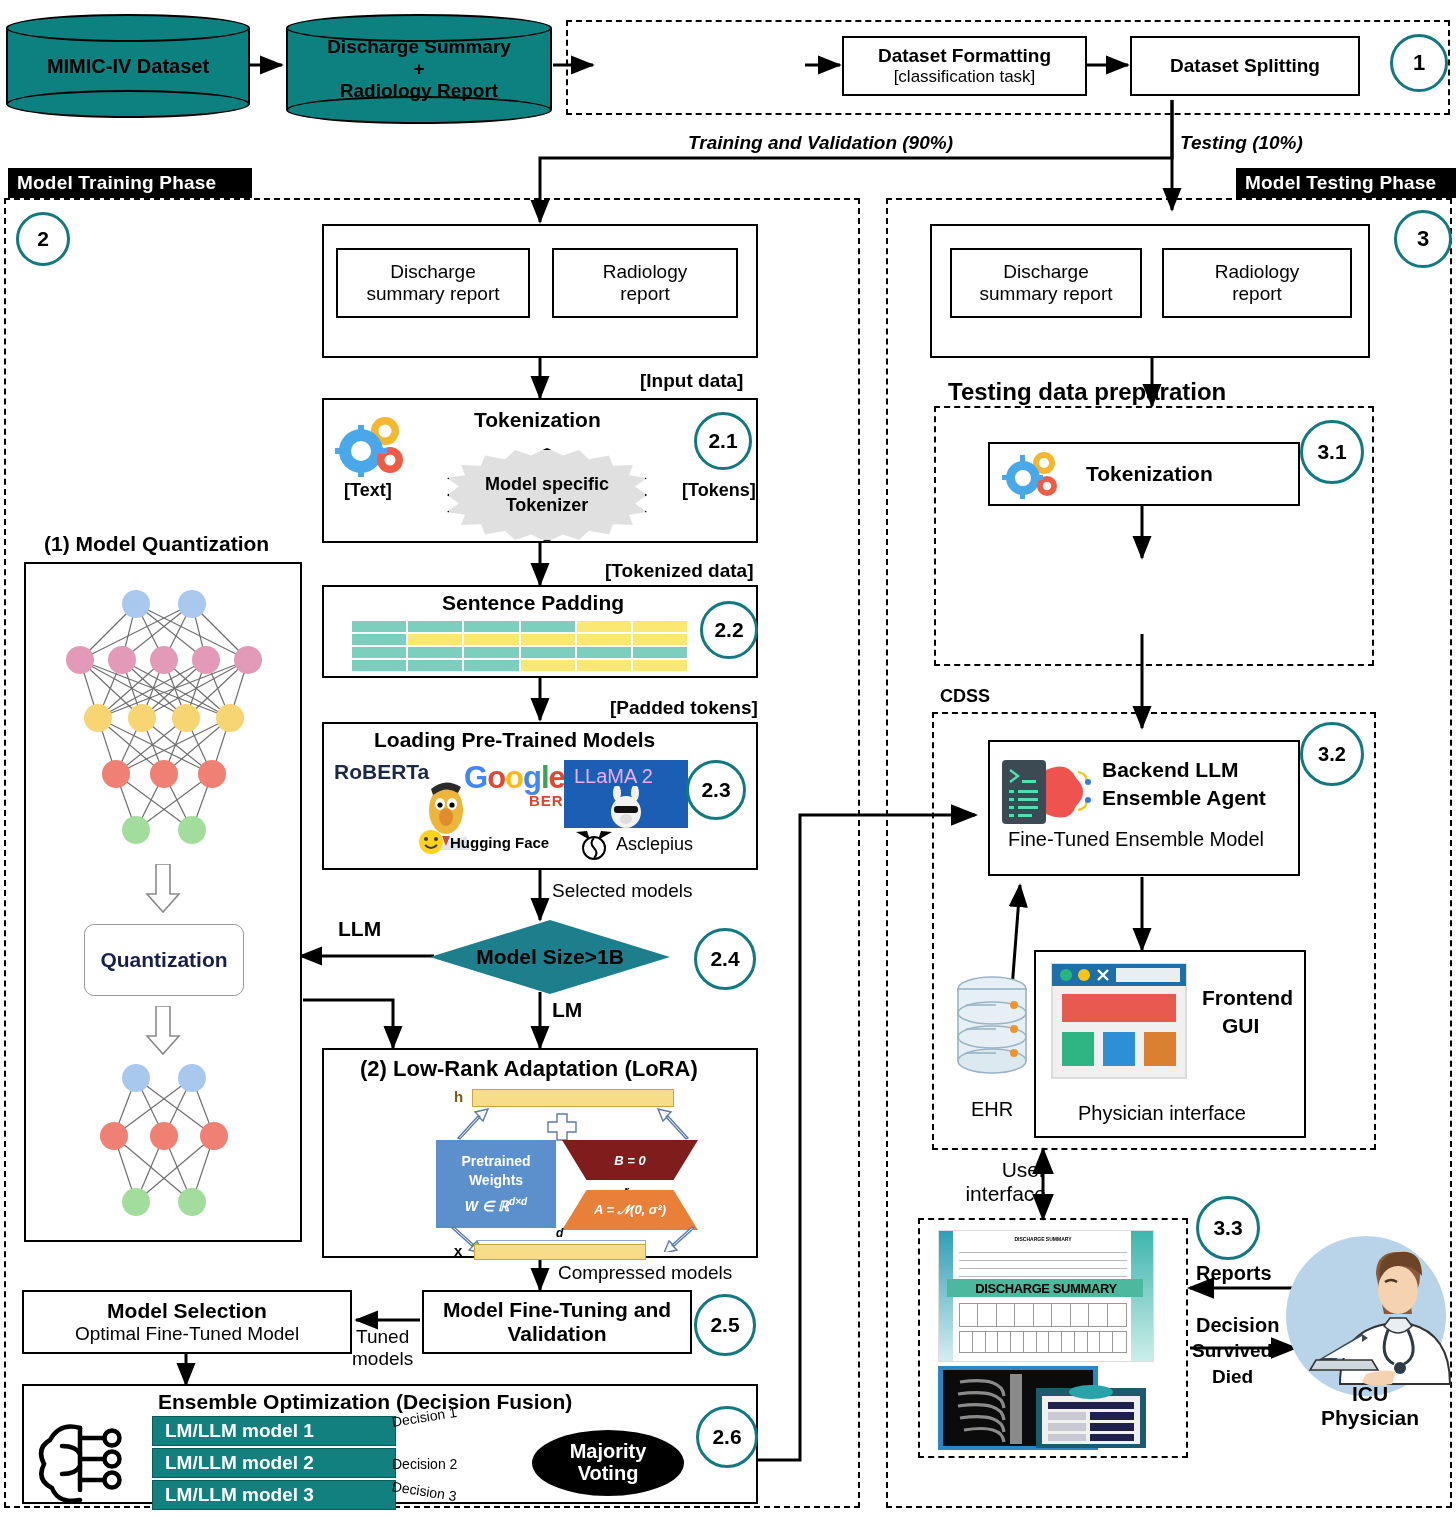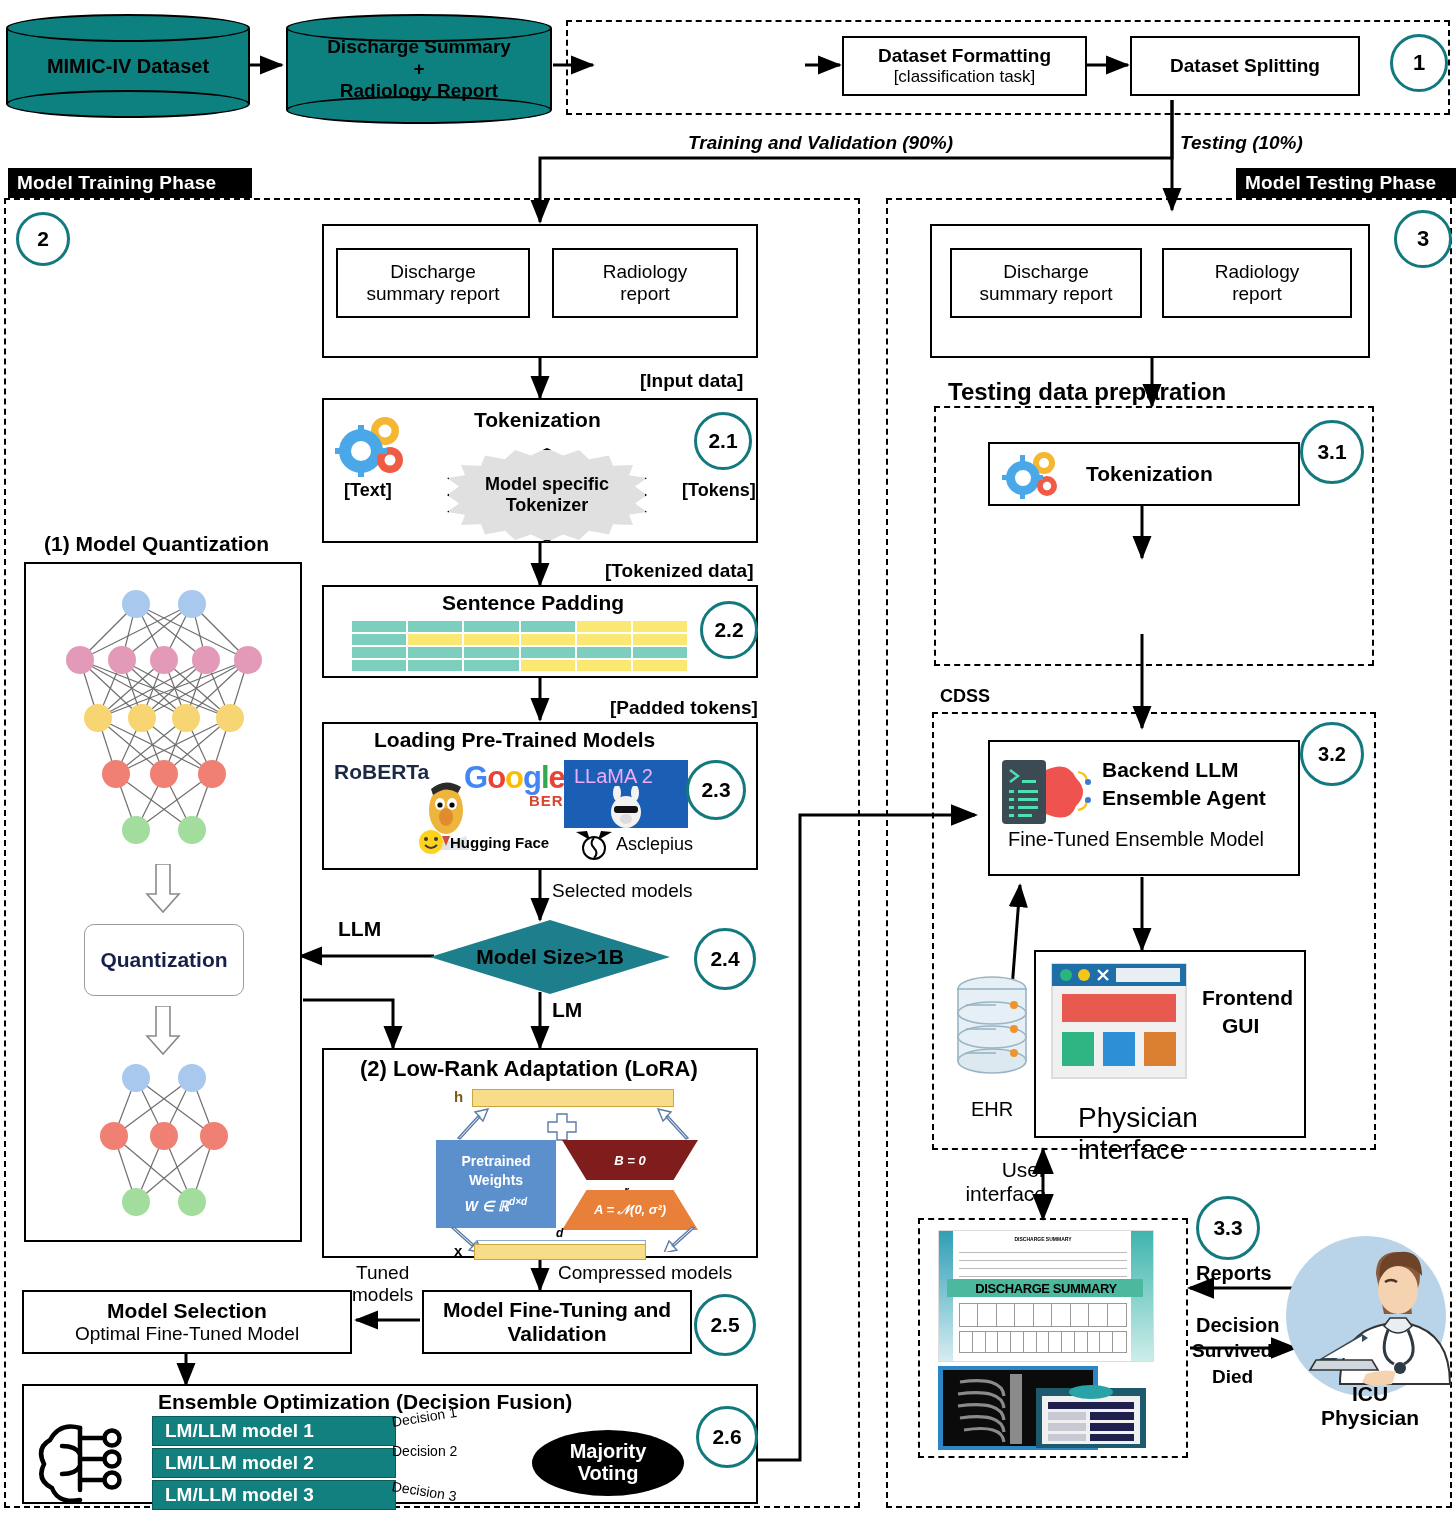--- a/index.html
+++ b/index.html
@@ -440,21 +440,21 @@
       <path d="M4 2 l20 18 l5 -5 l5 12 l-13 -3 l5 -5 l-20 -18 z" fill="#fff" stroke="#5b7ba8" stroke-width="1.4"></path>
       <path d="M246 2 l-20 18 l-5 -5 l-5 12 l13 -3 l-5 -5 l20 -18 z" fill="#fff" stroke="#5b7ba8" stroke-width="1.4"></path>
     </svg>
     <div class="tlbl" style="left:232px;top:176px;font-size:12px;font-style:italic;">d</div>
     <div style="position:absolute;left:152px;top:190px;width:168px;height:6px;border:1.4px solid #8fa9cc;border-bottom:none;"></div>
     <div class="tlbl" style="left:130px;top:192px;font-size:15px;">x</div>
     <div style="position:absolute;left:150px;top:194px;width:170px;height:14px;background:#f7dd8a;border:1.5px solid #c9a73e;"></div>
   </div>
 
   <div class="tlbl-n" style="left:558px;top:1262px;font-size:19px;">Compressed models</div>
-  <div class="tlbl-n col" style="left:352px;top:1262px;font-size:19px;">
+  <div class="tlbl-n col" style="left:352px;top:1326px;font-size:19px;">
     <span>Tuned</span>
     <span>models</span>
   </div>
 
   <div class="abs bx ctr col" style="left:422px;top:1290px;width:270px;height:64px;font-size:21px;font-weight:bold;">
     <span>Model Fine-Tuning and</span>
     <span>Validation</span>
   </div>
   <div class="badge" style="left:694px;top:1294px;width:56px;height:56px;font-size:21px;">
     <span>2.5</span>
@@ -481,21 +481,21 @@
       <circle cx="76" cy="43" r="7.5" fill="none" stroke="#000" stroke-width="4.5"></circle>
       <circle cx="76" cy="64" r="7.5" fill="none" stroke="#000" stroke-width="4.5"></circle>
     </svg>
     <div id="ens-models">
         <div class="tealbar" style="left: 128px; top: 30px; width: 230px; height: 28px; font-size: 19px;">LM/LLM model 1</div>
         <div class="tealbar" style="left: 128px; top: 62px; width: 230px; height: 28px; font-size: 19px;">LM/LLM model 2</div>
         <div class="tealbar" style="left: 128px; top: 94px; width: 230px; height: 28px; font-size: 19px;">LM/LLM model 3</div>
       </div>
     <div id="ens-decisions">
         <div style="position: absolute; left: 368px; top: 28px; font-size: 14px; transform: rotate(-9deg); transform-origin: left center;">Decision 1</div>
-        <div style="position: absolute; left: 368px; top: 57px; font-size: 14px; transform: rotate(0deg); transform-origin: left center;">Decision 2</div>
+        <div style="position: absolute; left: 368px; top: 70px; font-size: 14px; transform: rotate(0deg); transform-origin: left center;">Decision 2</div>
         <div style="position: absolute; left: 368px; top: 92px; font-size: 14px; transform: rotate(9deg); transform-origin: left center;">Decision 3</div>
       </div>
     <div class="ellipse" style="left:508px;top:44px;width:152px;height:66px;font-size:20px;">
       <div>
         <div>Majority</div>
         <div>Voting</div>
       </div>
     </div>
     <div class="badge" style="left:672px;top:20px;width:56px;height:56px;font-size:21px;">
       <span>2.6</span>
@@ -596,21 +596,21 @@
         <circle cx="34" cy="13" r="6" fill="#f5c518"></circle>
       <path d="M48 8 l10 10 M58 8 l-10 10" stroke="#fff" stroke-width="2.4"></path>
       <rect x="66" y="6" width="64" height="14" fill="#e8eef2"></rect>
       <rect x="12" y="32" width="114" height="28" fill="#e85a4f"></rect>
       <rect x="12" y="70" width="32" height="34" fill="#2fb583"></rect>
       <rect x="53" y="70" width="32" height="34" fill="#2d8fd5"></rect>
       <rect x="94" y="70" width="32" height="34" fill="#da8030"></rect>
     </svg>
     <div class="tlbl" style="left:166px;top:34px;font-size:21px;">Frontend</div>
     <div class="tlbl" style="left:186px;top:62px;font-size:21px;">GUI</div>
-    <div class="tlbl-n" style="left:42px;top:150px;font-size:28px;">Physician interface</div>
+    <div class="tlbl-n" style="left:42px;top:150px;font-size:20px;">Physician interface</div>
   </div>
 
   <div class="tlbl-n" style="left:950px;top:1158px;font-size:21px;text-align:right;width:96px;">
     <div>User</div>
     <div>interface</div>
   </div>
 
   <div class="abs dashdot" style="left:918px;top:1218px;width:270px;height:240px;border-style:dashed;"></div>
   <div class="badge" style="left:1196px;top:1196px;width:58px;height:58px;font-size:21px;">
     <span>3.3</span>

